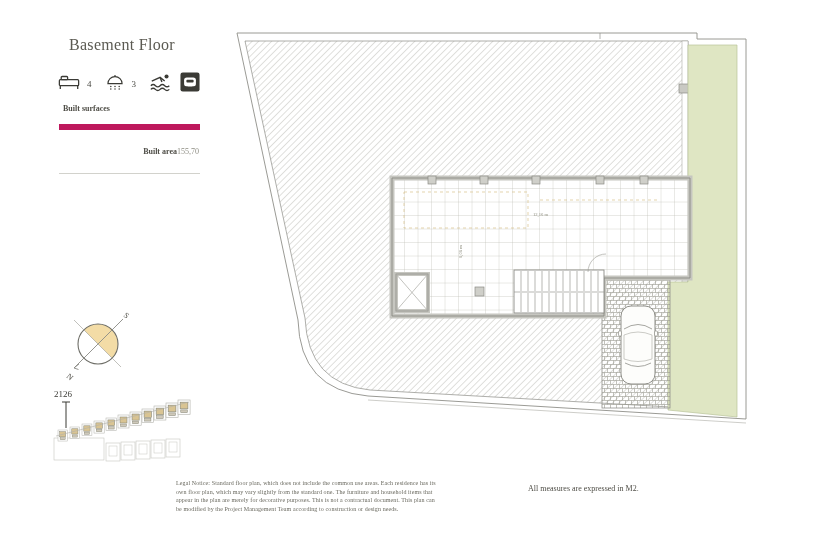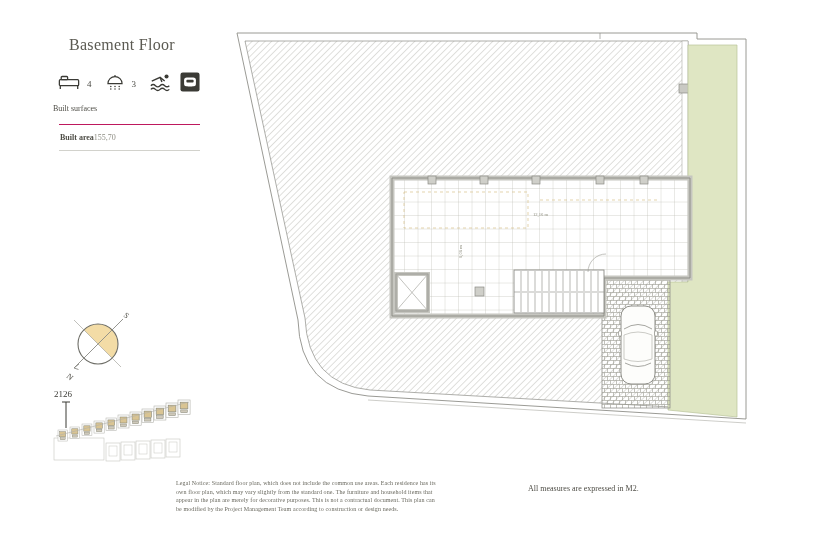--- a/index.html
+++ b/index.html
@@ -6,25 +6,25 @@
   body{
     width:825px;height:540px;position:relative;background:#ffffff;
     font-family:"Liberation Serif", serif;color:#55544d;overflow:hidden;
   }
   .abs{position:absolute;}
   #page-title{
     left:57px;top:36px;font-size:16px;letter-spacing:.3px;color:#5b5a52;margin-left:12px;
   }
   #amenities{left:58px;top:72px;display:flex;align-items:center;gap:7px;height:24px;}
   .amenity-count{font-size:9px;color:#4a4a44;margin-right:6px;}
-  #built-surfaces-heading{left:53px;top:104px;font-size:8px;font-weight:normal;color:#4f4e47;}
+  #built-surfaces-heading{left:63px;top:104px;font-size:8px;font-weight:bold;color:#4f4e47;}
   #surfaces-table{left:59px;top:124px;width:141px;font-size:8px;}
   .srow{
-    display:flex;justify-content:flex-start;align-items:center;
-    height:17px;border-top:1px solid #be185d;padding:4px 1px;
+    display:flex;justify-content:flex-end;align-items:center;
+    height:17px;border-top:6px solid #be185d;padding:13px 1px;
   }
   .srow:last-child{border-bottom:1px solid #d2d2cc;}
   .srow .lbl{font-weight:bold;color:#4f4e47;}
   .srow .val{color:#8d8c82;}
   #legal-notice{
     left:176px;top:473px;width:266px;font-size:6px;line-height:1.45;
     color:#6a695f;letter-spacing:.1px;
   }
   #measures-note{left:528px;top:484px;font-size:8px;color:#4f4e47;}
   svg text{font-family:"Liberation Serif", serif;}

